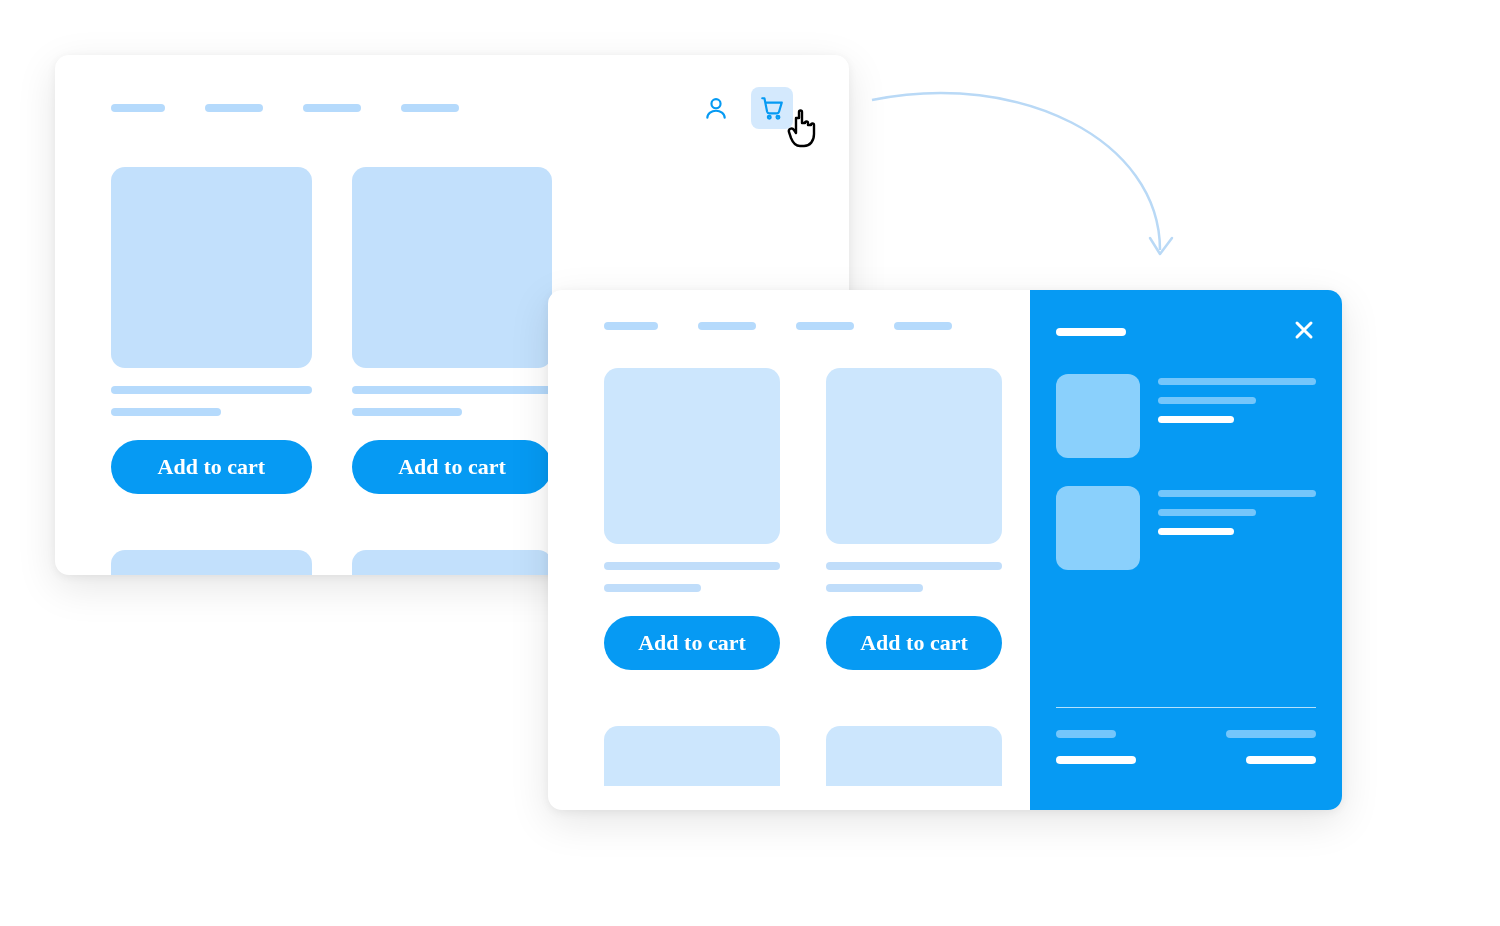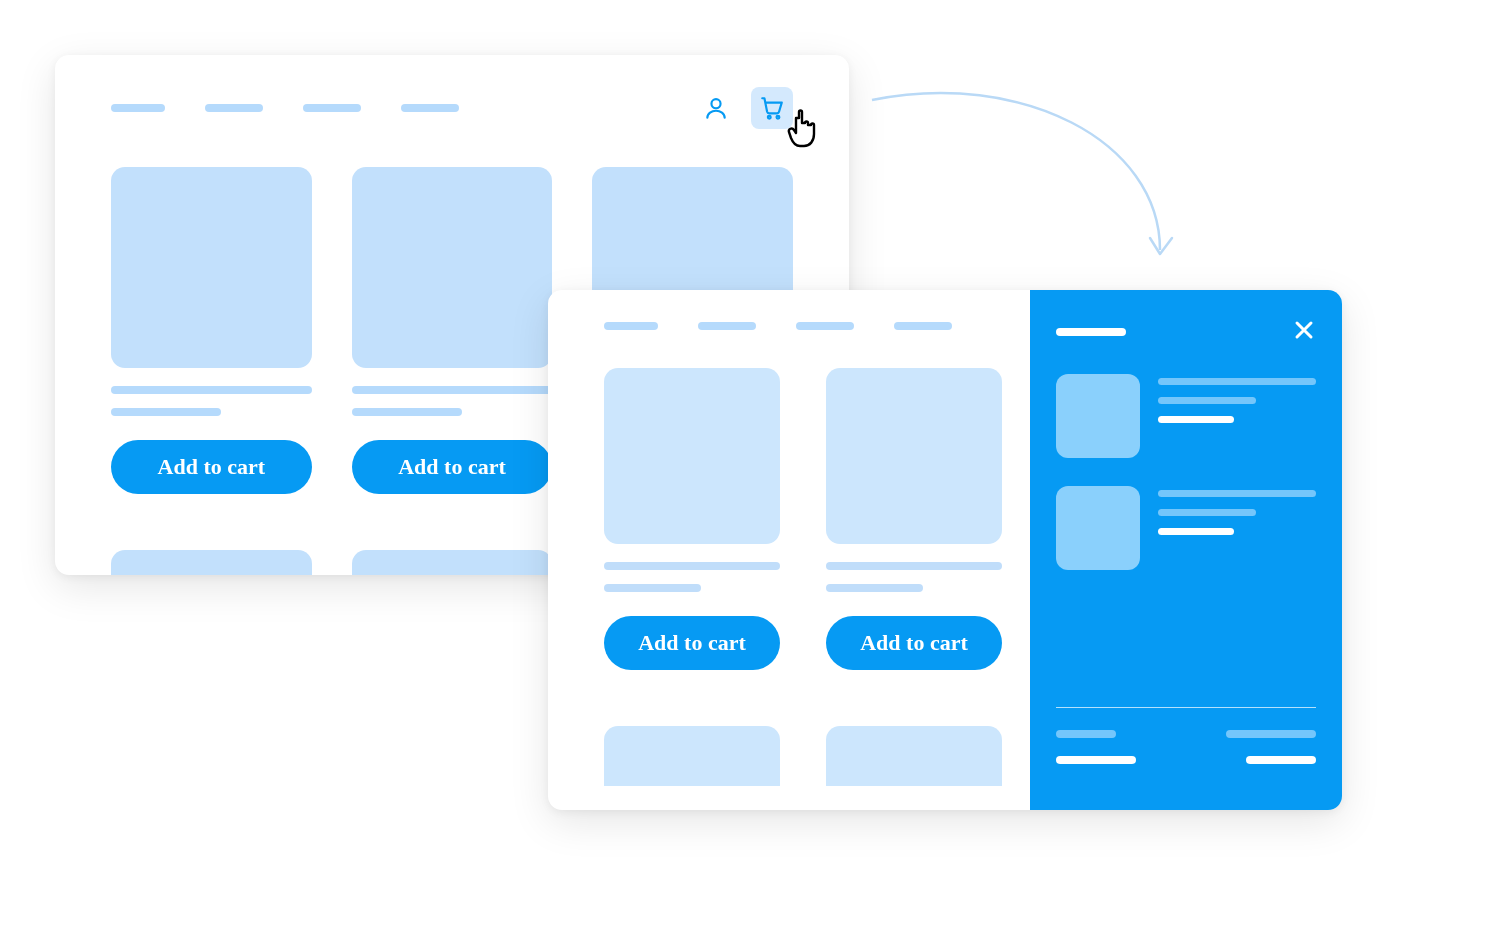--- a/index.html
+++ b/index.html
@@ -38,21 +38,21 @@
     width: 42px; height: 42px;
     display:flex; align-items:center; justify-content:center;
     border-radius: 8px;
   }
   .icon-btn.hover { background: #d4e9fd; }
   .grid {
     display: flex;
     gap: 40px;
     padding: 28px 56px 0 56px;
   }
-  .card { flex:1; display:flex; flex-direction:column; }
+  .card { flex:1; display:flex; flex-direction:column;justify-content:flex-end; }
   .thumb {
     background: #c2e0fc;
     border-radius: 14px;
     aspect-ratio: 1/1;
     width: 100%;
   }
   .line {
     height: 8px;
     background: #b5dafc;
     border-radius: 4px;

